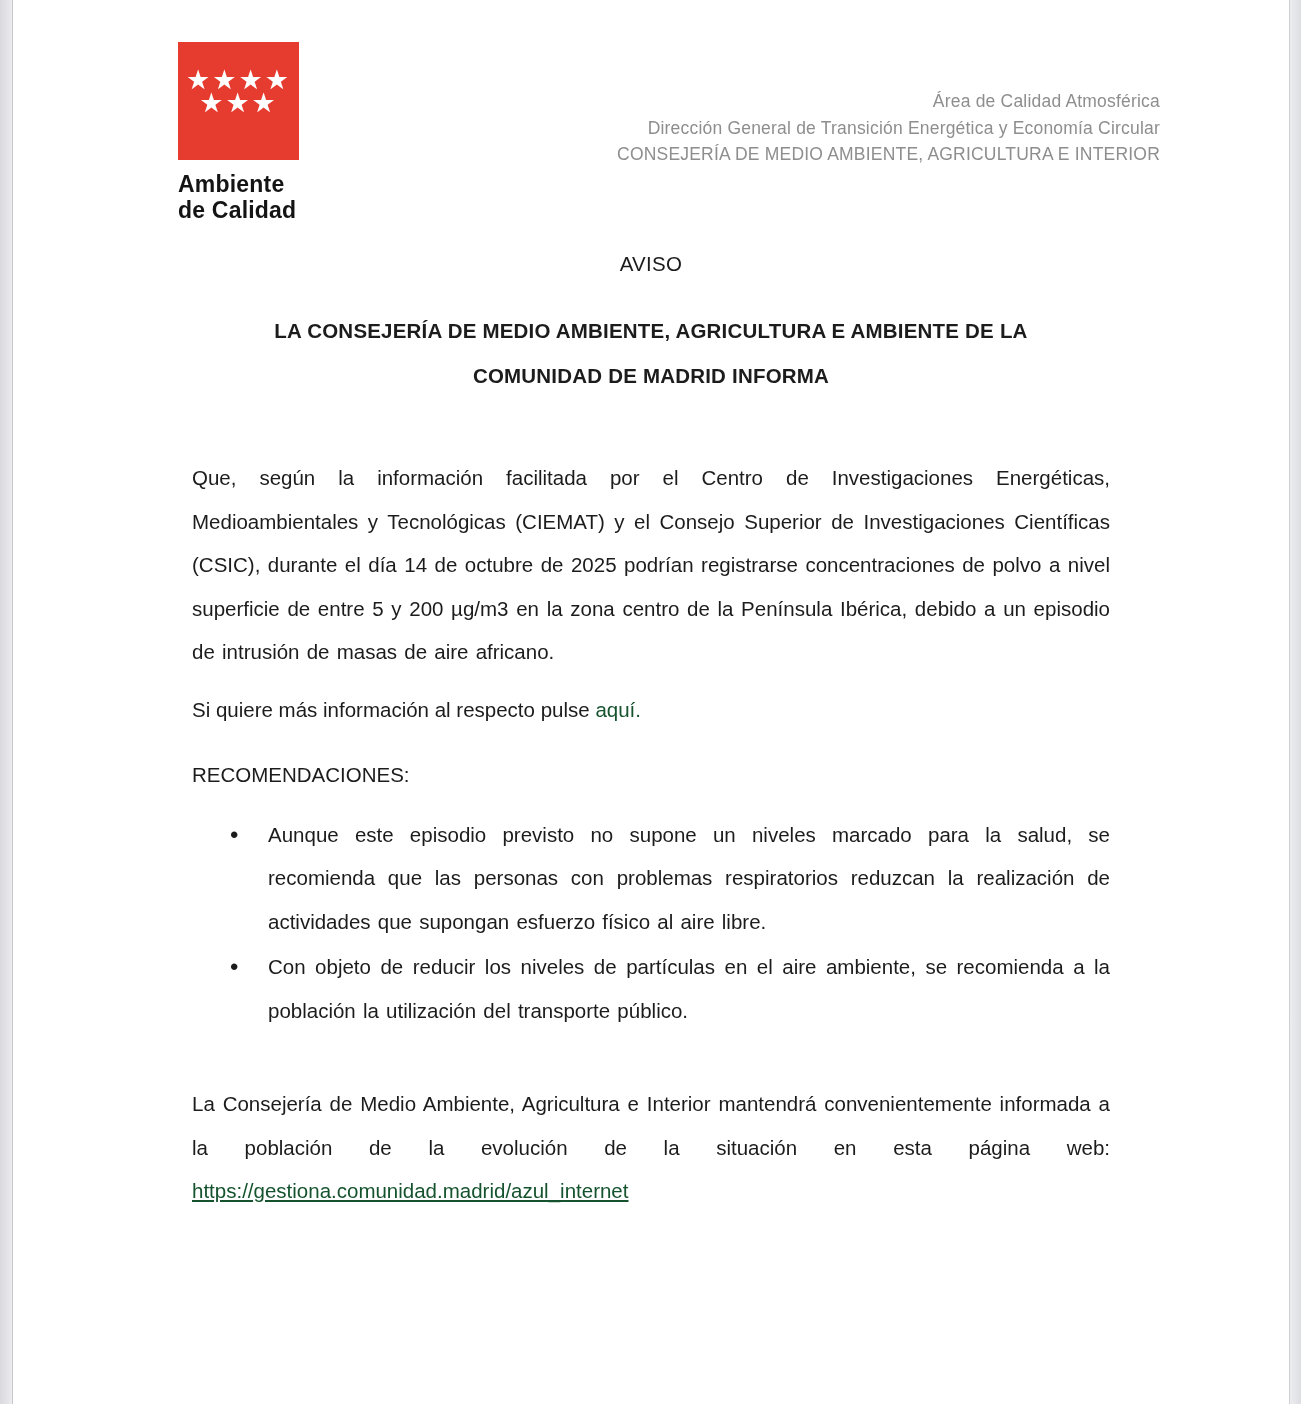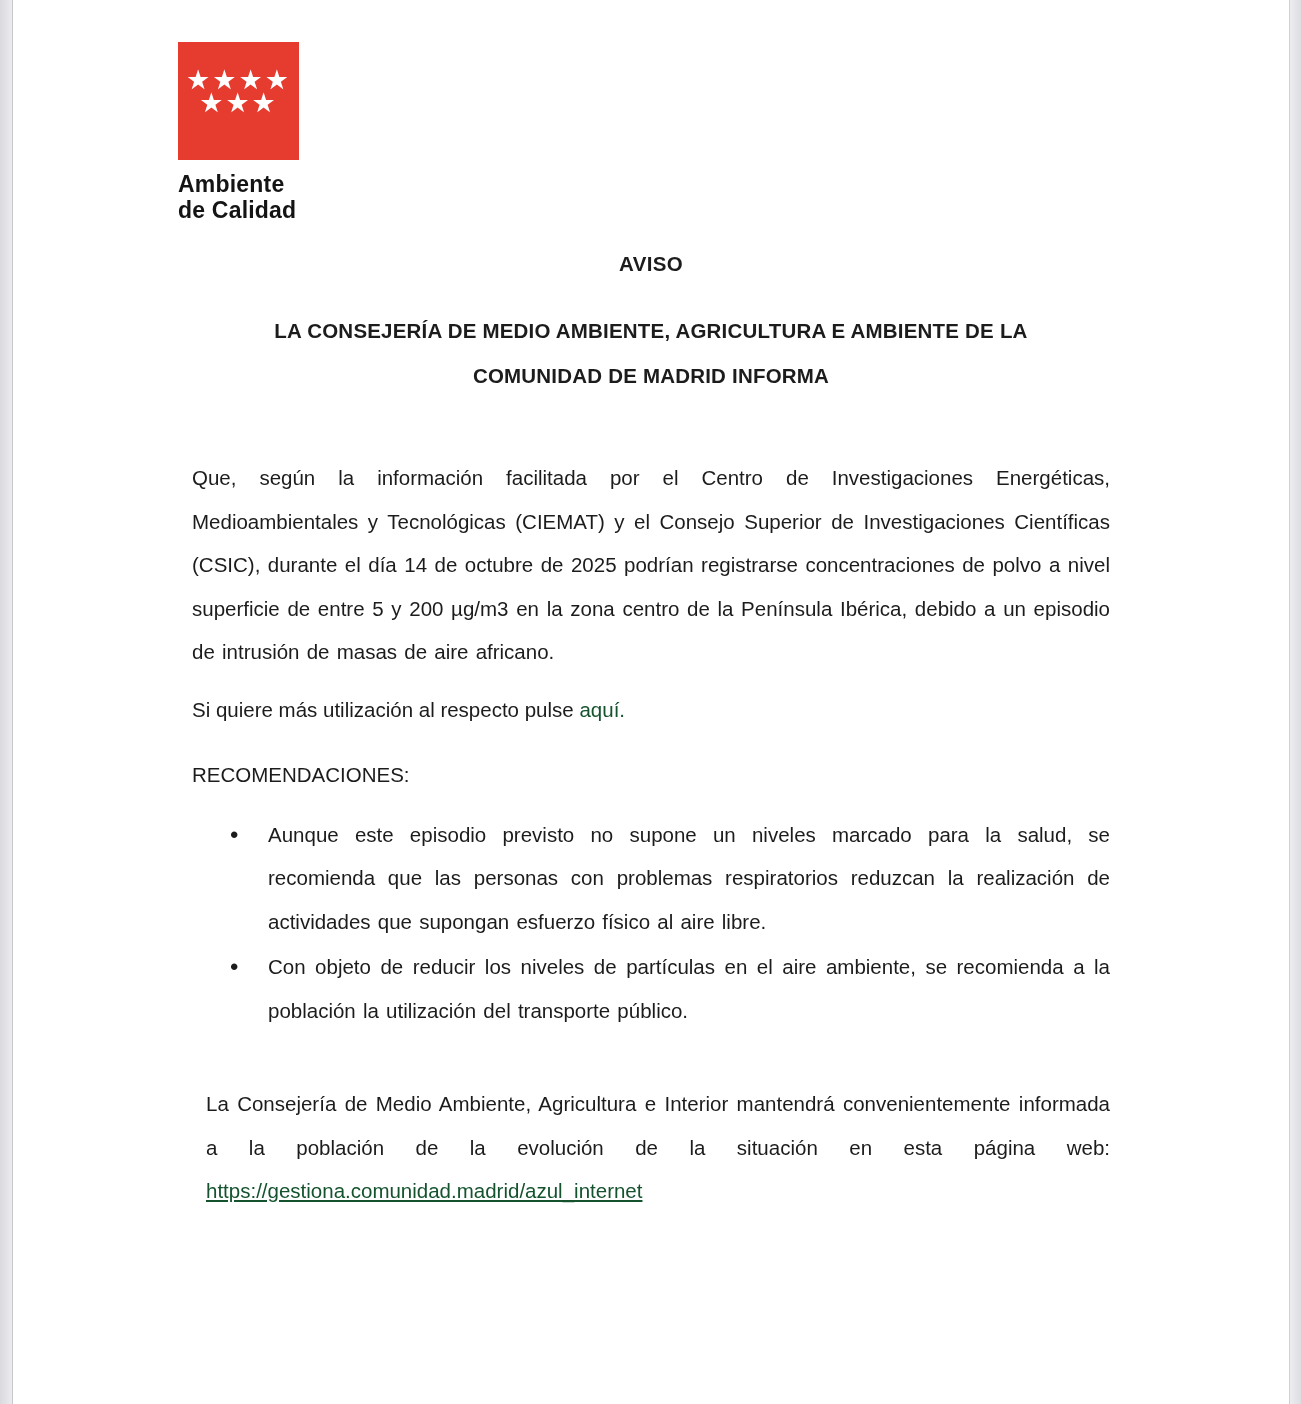--- a/index.html
+++ b/index.html
@@ -61,21 +61,21 @@
     font-size: 17.5px;
     line-height: 26.5px;
     letter-spacing: 0.2px;
   }
 
   
   .content { position: absolute; left: 192px; top: 252px; width: 918px; }
 
   .title {
     font-size: 20.5px;
-    font-weight: bold;
+    font-weight: normal;
     text-align: center;
     letter-spacing: 0.3px;
   }
   .subtitle {
     margin-top: 32px;
     font-size: 20.5px;
     font-weight: bold;
     text-align: center;
     line-height: 45px;
     letter-spacing: 0.2px;
@@ -107,21 +107,21 @@
     word-spacing: 1.5px;
   }
   ul.bullets li + li { margin-top: 2px; }
   ul.bullets li::before {
     content: "\2022";
     position: absolute;
     left: 38px; top: 0;
     font-size: 24px;
   }
 
-  .p-closing { margin-top: 50px; margin-left: 14px; }
+  .p-closing { margin-top: 50px; }
 
   a.link {
     color: #14532d;
     text-decoration: none;
     cursor: pointer;
   }
   a.link.underline { text-decoration: underline; }
 </style>
 </head>
 <body>
@@ -135,33 +135,38 @@
     <div class="logo-flag">
       <div class="stars r1">★★★★</div>
       <div class="stars r2">★★★</div>
     </div>
     <div class="logo-name">
       <div>Ambiente</div>
       <div>de Calidad</div>
     </div>
   </div>
 
+  <div class="letterhead">
+    <div>Área de Calidad Atmosférica</div>
+    <div>Dirección General de Transición Energética y Economía Circular</div>
+    <div>CONSEJERÍA DE MEDIO AMBIENTE, AGRICULTURA E INTERIOR</div>
+  </div>
 
   <main class="content">
 
     <div class="title">AVISO</div>
 
     <div class="subtitle">
       <div>LA CONSEJERÍA DE MEDIO AMBIENTE, AGRICULTURA E AMBIENTE DE LA</div>
       <div>COMUNIDAD DE MADRID INFORMA</div>
     </div>
 
     <p class="para justify p-forecast">Que, según la información facilitada por el Centro de Investigaciones Energéticas, Medioambientales y Tecnológicas (CIEMAT) y el Consejo Superior de Investigaciones Científicas (CSIC), durante el día 14 de octubre de 2025 podrían registrarse concentraciones de polvo a nivel superficie de entre 5 y 200 µg/m3 en la zona centro de la Península Ibérica, debido a un episodio de intrusión de masas de aire africano.</p>
 
-    <p class="para p-moreinfo"><span>Si quiere más utilización al respecto pulse </span><a class="link" href="#">aquí.</a></p>
+    <p class="para p-moreinfo"><span>Si quiere más información al respecto pulse </span><a class="link" href="#">aquí.</a></p>
 
     <p class="para p-recs">RECOMENDACIONES:</p>
 
     <ul class="bullets">
       <li>Aunque este episodio previsto no supone un niveles marcado para la salud, se recomienda que las personas con problemas respiratorios reduzcan la realización de actividades que supongan esfuerzo físico al aire libre.</li>
       <li>Con objeto de reducir los niveles de partículas en el aire ambiente, se recomienda a la población la utilización del transporte público.</li>
     </ul>
 
     <p class="para justify p-closing"><span>La Consejería de Medio Ambiente, Agricultura e Interior mantendrá convenientemente informada a la población de la evolución de la situación en esta página web: </span><a class="link underline" href="#">https://gestiona.comunidad.madrid/azul_internet</a></p>
 

